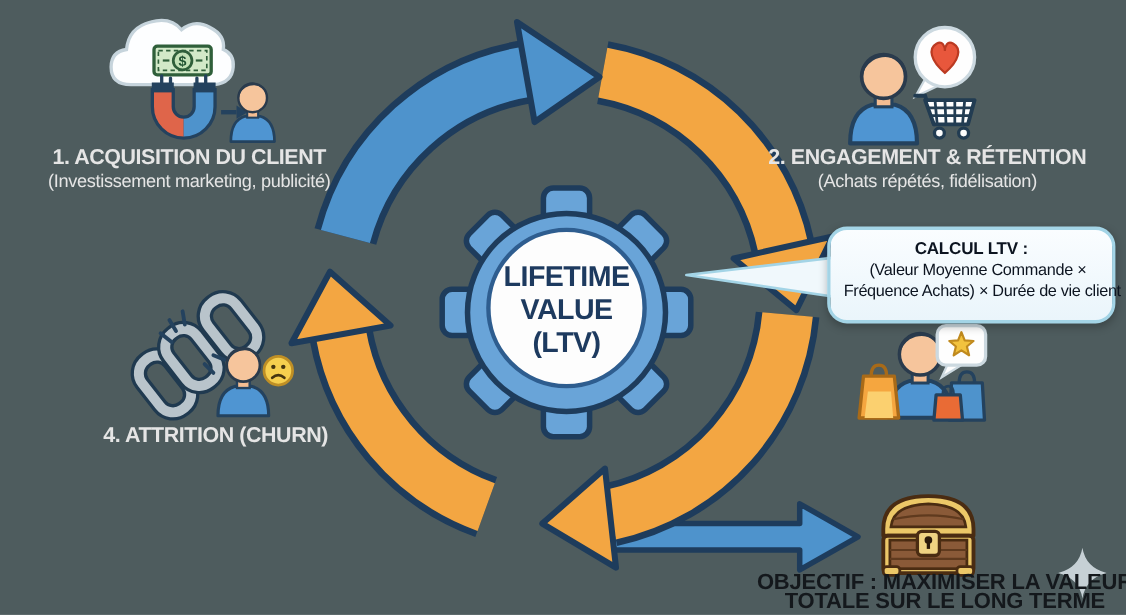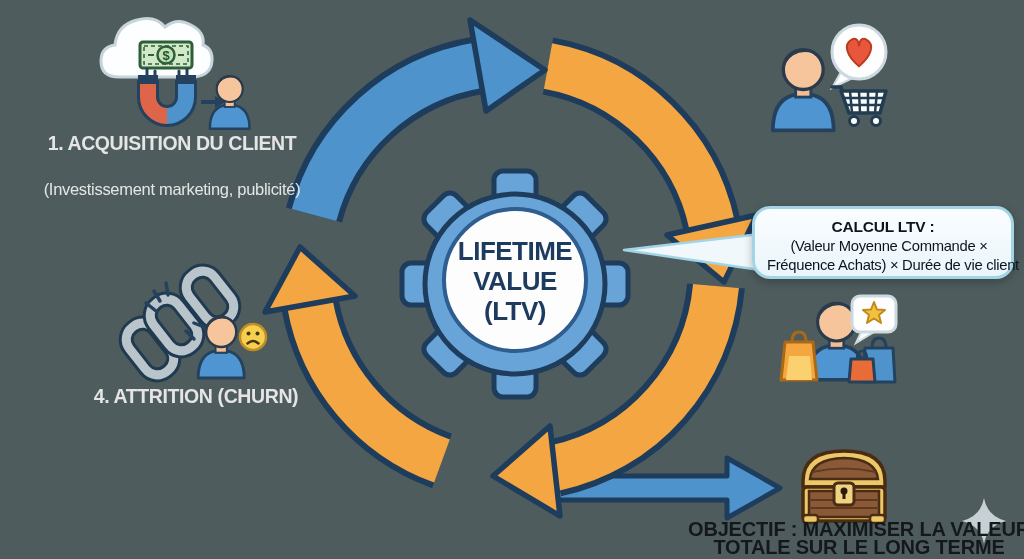--- a/index.html
+++ b/index.html
@@ -23,38 +23,37 @@
   .stage-title{
     font-weight:bold;
     font-size:19.5px;
     letter-spacing:-0.4px;
     line-height:22px;
   }
   .stage-sub{
     font-size:16.5px;
     letter-spacing:-0.3px;
     line-height:23px;
-    margin-top:24px;
   }
   .objective-text{
     position:absolute;
     transform:translateX(-50%);
     text-align:center;
     color:#14181c;
     font-weight:bold;
     font-size:20px;
     letter-spacing:-0.2px;
     line-height:18px;
     white-space:nowrap;
     margin-left:16px;
   }
   .callout-box{
     position:absolute;
     left:752px;top:206px;
-    width:262px;height:73px;
+    width:262px;height:88px;
     box-sizing:border-box;
     background:linear-gradient(180deg,#fafdff 0%,#eaf5fb 100%);
     border:3px solid #a3d4e6;
     border-radius:18px;
     box-shadow:0 3px 8px rgba(0,0,0,0.25);
     text-align:center;
     color:#0c1420;
     padding-top:8px;
     white-space:nowrap;
   }
@@ -249,20 +248,24 @@
     <div class="callout-title">CALCUL LTV :</div>
     <div class="callout-line">(Valeur Moyenne Commande ×</div>
     <div class="callout-line">Fréquence Achats) × Durée de vie client</div>
   </div>
 
   <div class="stage-text" style="left:172px;top:132px;">
     <div class="stage-title">1. ACQUISITION DU CLIENT</div>
     <div class="stage-sub">(Investissement marketing, publicité)</div>
   </div>
 
+  <div class="stage-text" style="left:843px;top:132px;">
+    <div class="stage-title">2. ENGAGEMENT &amp; RÉTENTION</div>
+    <div class="stage-sub">(Achats répétés, fidélisation)</div>
+  </div>
 
 
   <div class="stage-text" style="left:196px;top:385px;">
     <div class="stage-title">4. ATTRITION (CHURN)</div>
   </div>
 
   <div class="objective-text" style="left:843px;top:520px;">
     <div>OBJECTIF : MAXIMISER LA VALEUR</div>
     <div>TOTALE SUR LE LONG TERME</div>
   </div>

